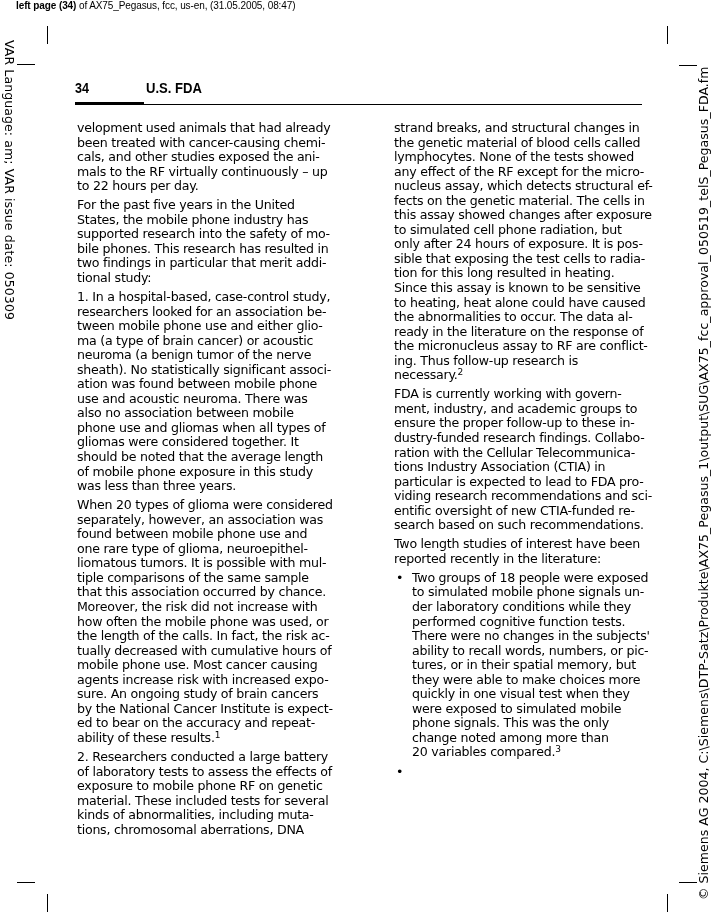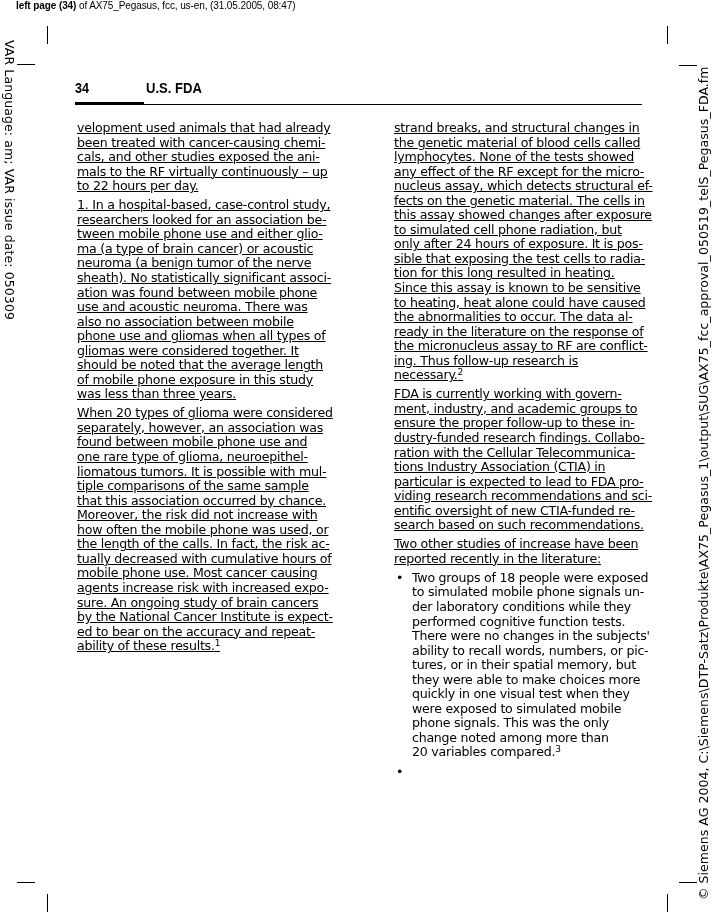--- a/index.html
+++ b/index.html
@@ -11,21 +11,21 @@
   .crop.h { height: 1px; width: 18px; }
   .side-left { position: absolute; left: 2px; top: 40px; writing-mode: vertical-rl; font-size: 12.5px; white-space: nowrap; letter-spacing: 0.1px; }
   .side-right { position: absolute; left: 696px; top: 900px; transform-origin: 0 0; transform: rotate(-90deg); font-size: 12.5px; white-space: nowrap; letter-spacing: 0.05px; }
   .page-num { position: absolute; left: 75px; top: 80px; font-family: "Liberation Sans", sans-serif; font-weight: bold; font-size: 14px; transform: scaleX(0.9); transform-origin: 0 0; }
   .section-title { position: absolute; left: 146px; top: 80px; font-family: "Liberation Sans", sans-serif; font-weight: bold; font-size: 14.5px; transform: scaleX(0.9); transform-origin: 0 0; }
   .rule-thick { position: absolute; left: 75px; top: 102px; width: 69px; height: 3px; background: #000; }
   .rule-thin { position: absolute; left: 75px; top: 104px; width: 567px; height: 1px; background: #000; }
   .col { position: absolute; top: 121px; width: 275px; font-size: 12.6px; line-height: 14.55px; letter-spacing: -0.25px; }
   .col.left { left: 77px; }
   .col.right { left: 394px; }
-  .col p { margin: 0 0 4.5px 0; white-space: pre-line; text-decoration: underline; }
+  .col p { margin: 0 0 4.5px 0; white-space: pre-line; }
   .col sup { font-size: 9px; vertical-align: 4px; line-height: 0; }
   .bullet { position: relative; padding-left: 18px; margin: 0 0 4.5px 0; white-space: pre-line; }
   .bullet .dot { position: absolute; left: 2px; top: 0; }
 </style>
 </head>
 <body>
 
 <div class="top-banner"><span class="bold">left page (34)</span><span> of AX75_Pegasus, fcc, us-en,  (31.05.2005, 08:47)</span></div>
 
 <div class="crop v" style="left:47px; top:26px;"></div>
@@ -44,20 +44,26 @@
 <div class="section-title">U.S. FDA</div>
 <div class="rule-thin"></div>
 <div class="rule-thick"></div>
 
 <div class="col left">
   <p>velopment used animals that had already
 been treated with cancer-causing chemi-
 cals, and other studies exposed the ani-
 mals to the RF virtually continuously – up
 to 22 hours per day.</p>
+  <p>For the past five years in the United
+States, the mobile phone industry has
+supported research into the safety of mo-
+bile phones. This research has resulted in
+two findings in particular that merit addi-
+tional study:</p>
   <p>1. In a hospital-based, case-control study,
 researchers looked for an association be-
 tween mobile phone use and either glio-
 ma (a type of brain cancer) or acoustic
 neuroma (a benign tumor of the nerve
 sheath). No statistically significant associ-
 ation was found between mobile phone
 use and acoustic neuroma. There was
 also no association between mobile
 phone use and gliomas when all types of
@@ -75,20 +81,26 @@
 Moreover, the risk did not increase with
 how often the mobile phone was used, or
 the length of the calls. In fact, the risk ac-
 tually decreased with cumulative hours of
 mobile phone use. Most cancer causing
 agents increase risk with increased expo-
 sure. An ongoing study of brain cancers
 by the National Cancer Institute is expect-
 ed to bear on the accuracy and repeat-
 ability of these results.</span><sup>1</sup></p>
+  <p>2. Researchers conducted a large battery
+of laboratory tests to assess the effects of
+exposure to mobile phone RF on genetic
+material. These included tests for several
+kinds of abnormalities, including muta-
+tions, chromosomal aberrations, DNA</p>
 </div>
 
 <div class="col right">
   <p><span>strand breaks, and structural changes in
 the genetic material of blood cells called
 lymphocytes. None of the tests showed
 any effect of the RF except for the micro-
 nucleus assay, which detects structural ef-
 fects on the genetic material. The cells in
 this assay showed changes after exposure
@@ -106,21 +118,21 @@
   <p>FDA is currently working with govern-
 ment, industry, and academic groups to
 ensure the proper follow-up to these in-
 dustry-funded research findings. Collabo-
 ration with the Cellular Telecommunica-
 tions Industry Association (CTIA) in
 particular is expected to lead to FDA pro-
 viding research recommendations and sci-
 entific oversight of new CTIA-funded re-
 search based on such recommendations.</p>
-  <p>Two other studies of increase have been
+  <p>Two length studies of interest have been
 reported recently in the literature:</p>
   <div class="bullet"><span class="dot">•</span><span>Two groups of 18 people were exposed
 to simulated mobile phone signals un-
 der laboratory conditions while they
 performed cognitive function tests.
 There were no changes in the subjects'
 ability to recall words, numbers, or pic-
 tures, or in their spatial memory, but
 they were able to make choices more
 quickly in one visual test when they

